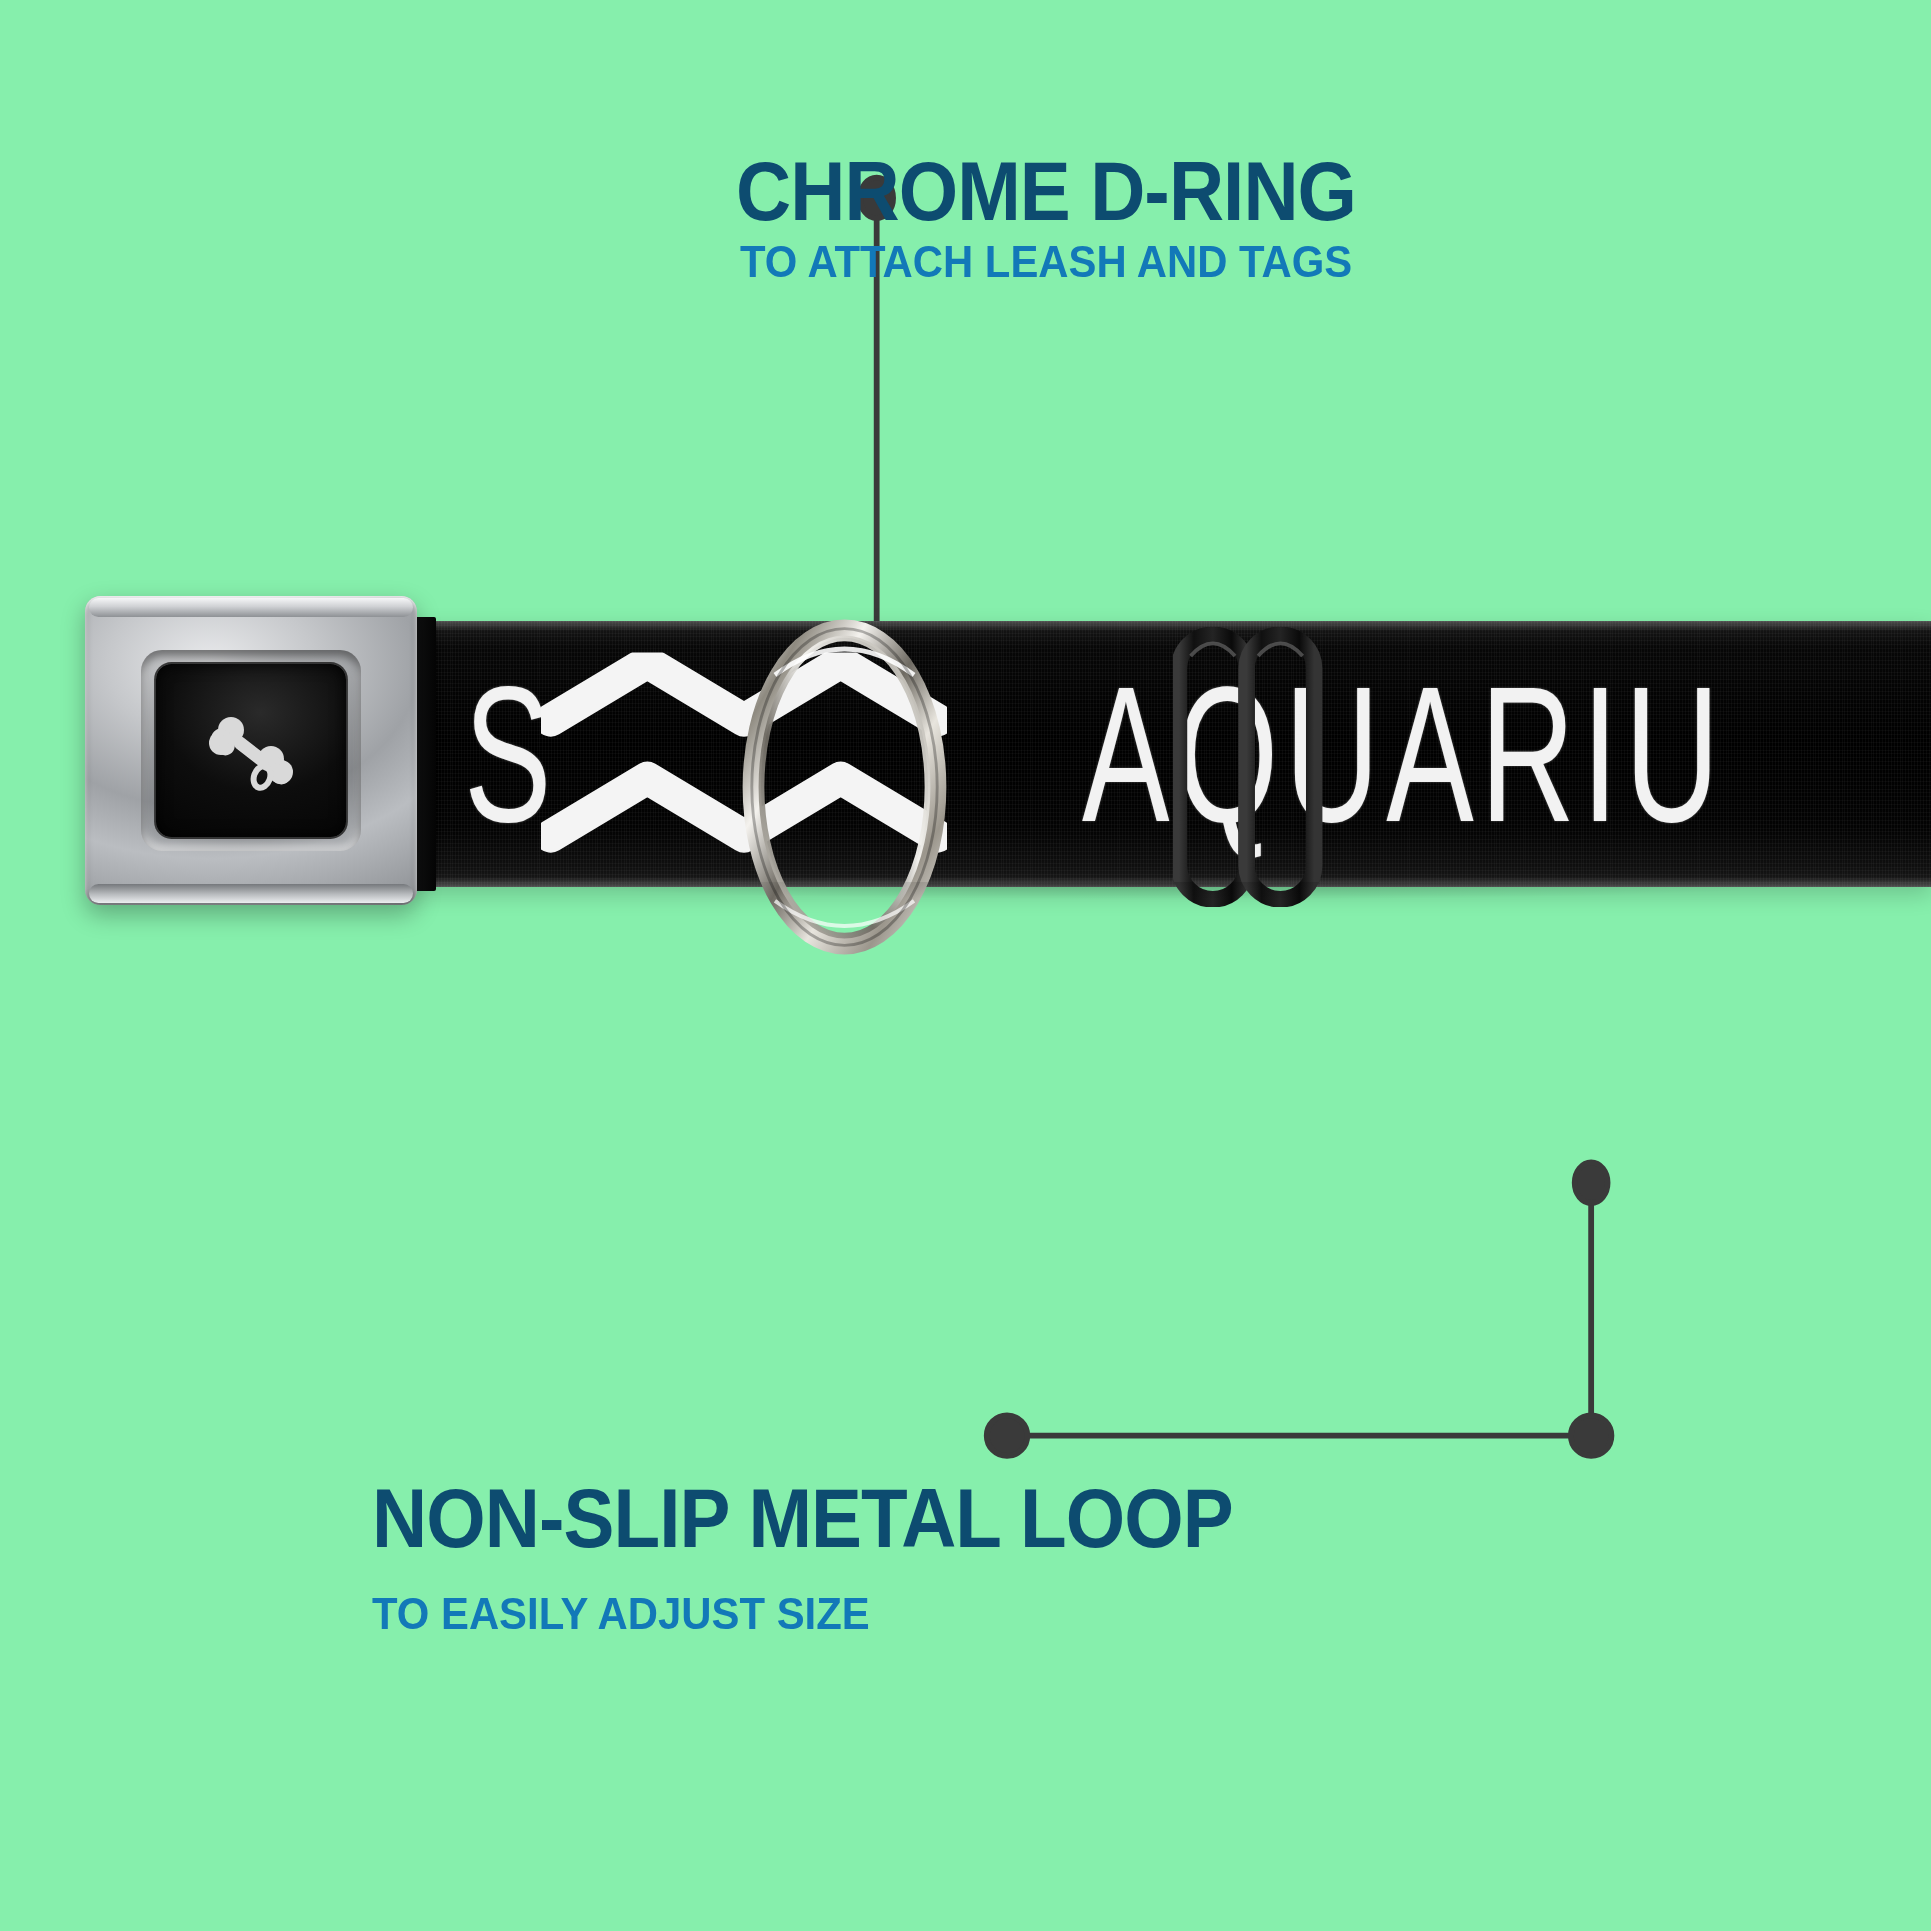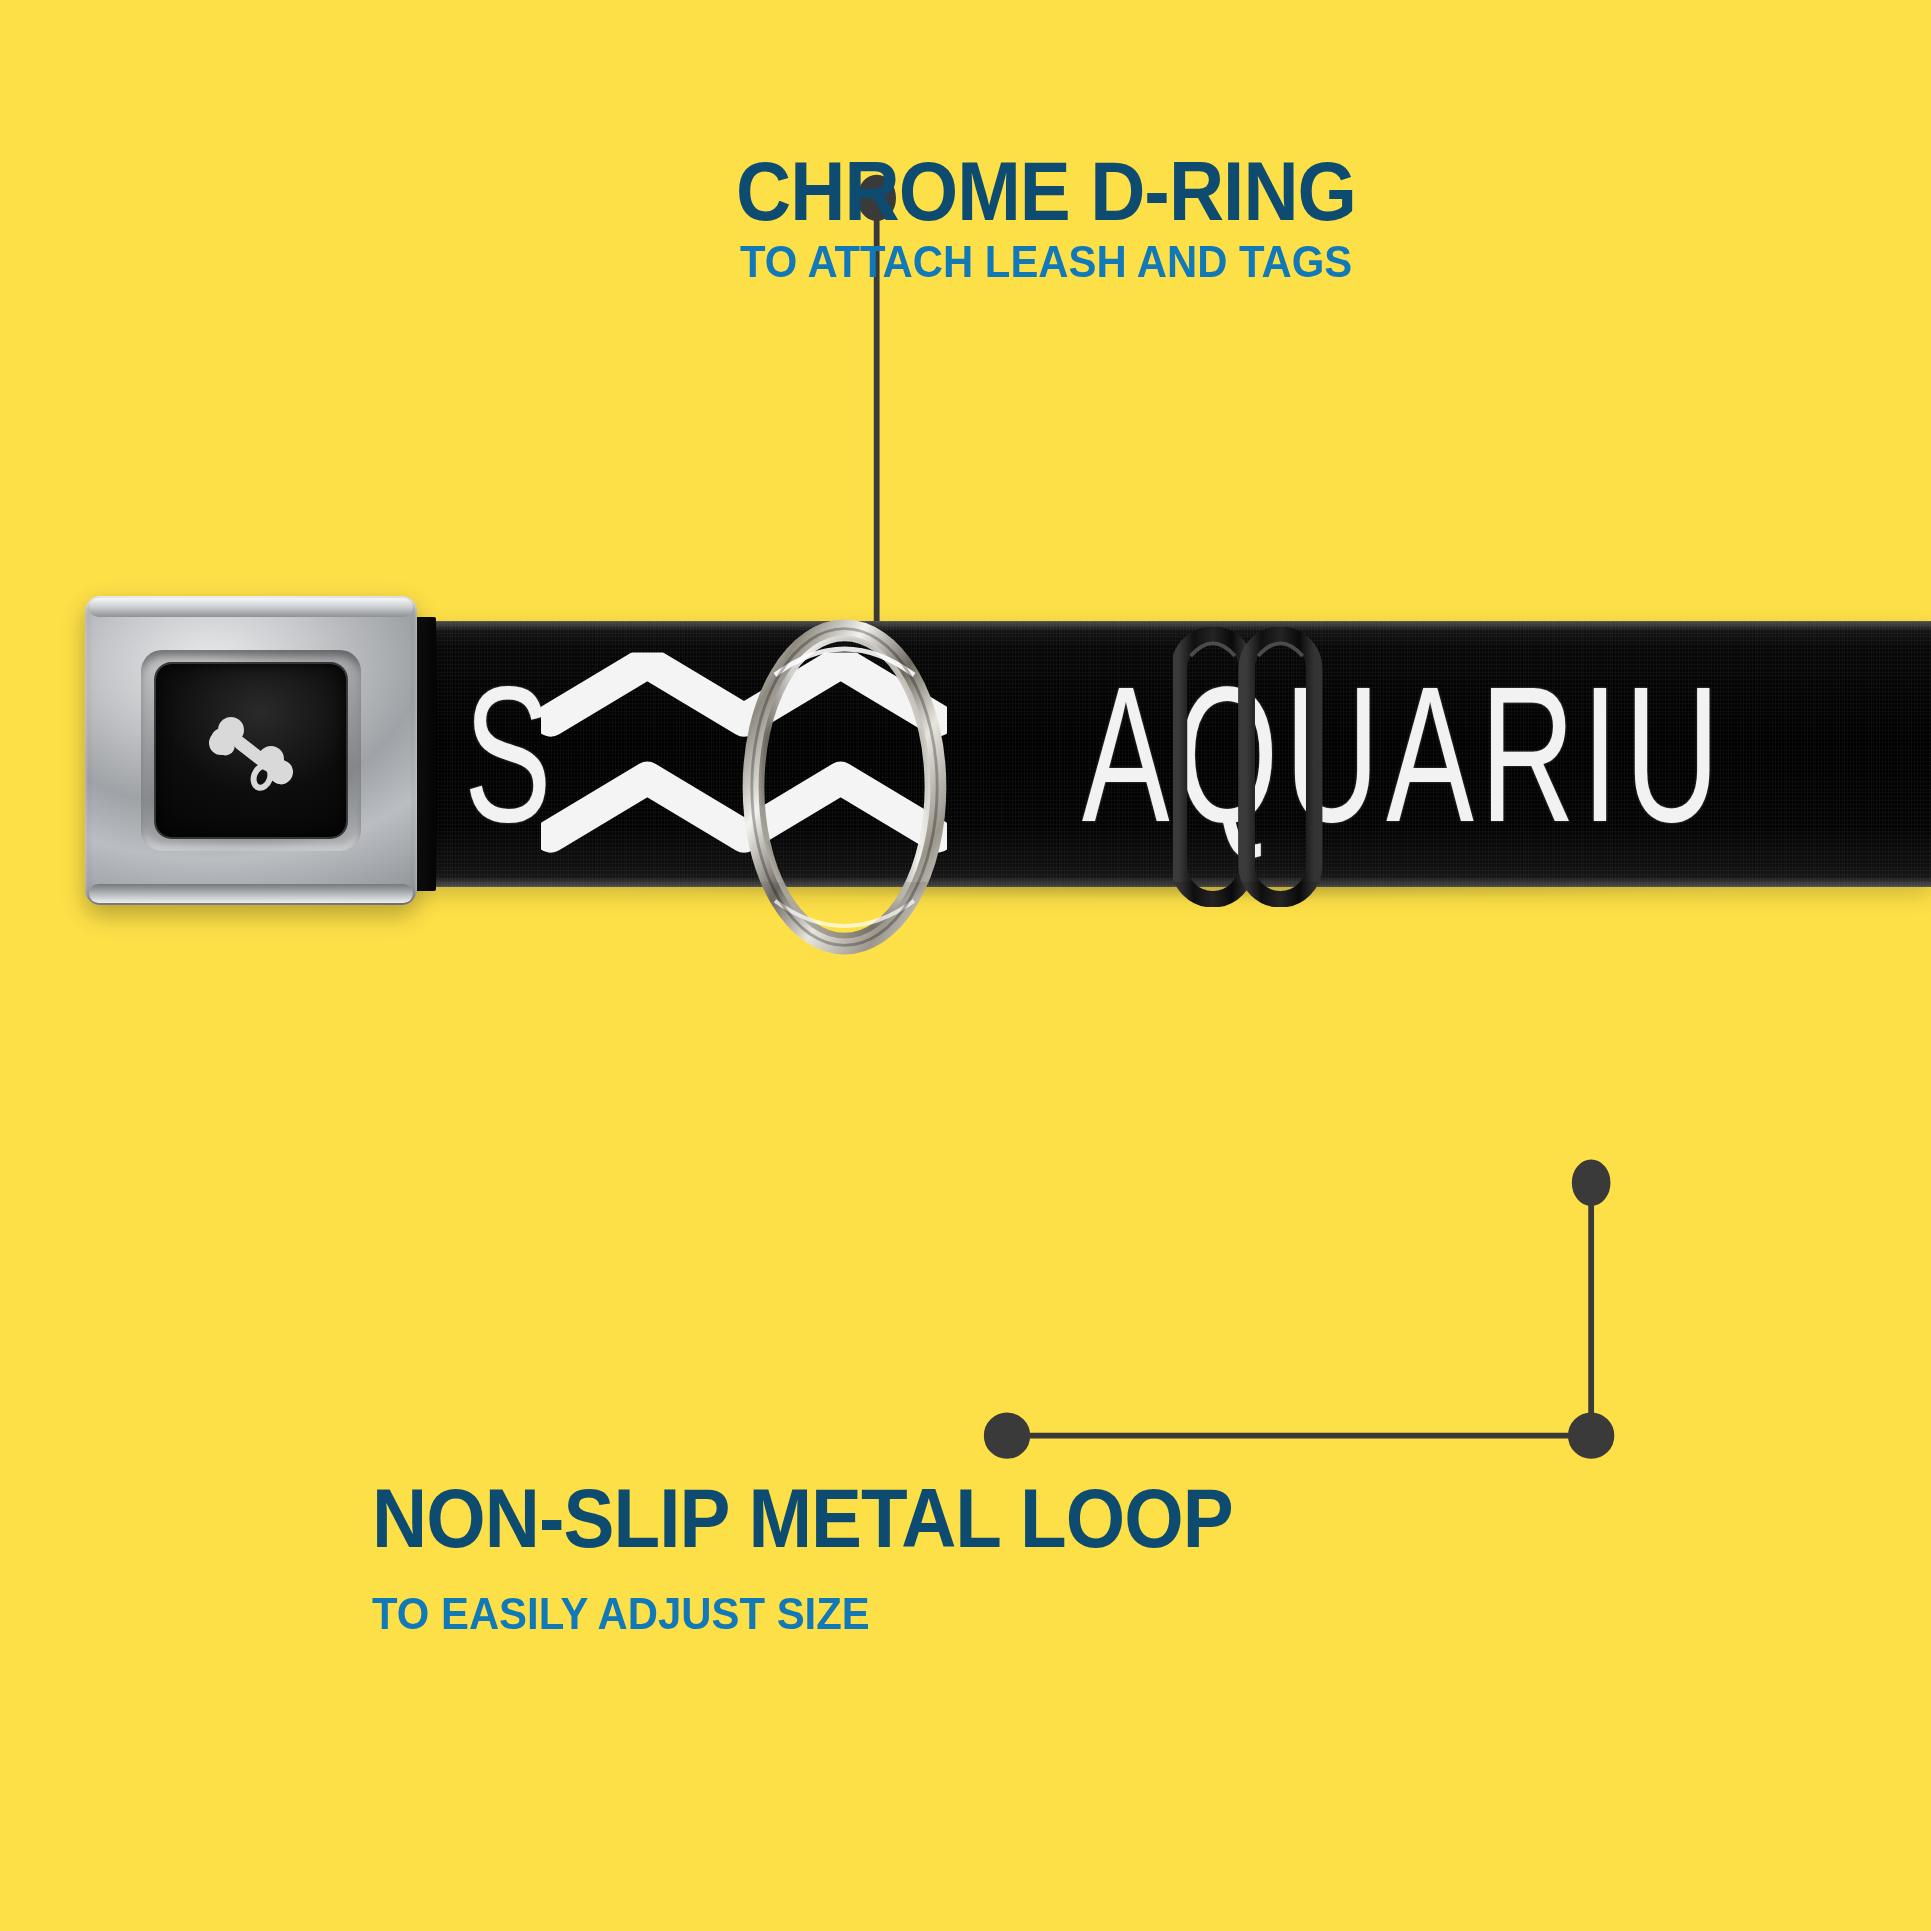--- a/index.html
+++ b/index.html
@@ -12,21 +12,21 @@
     height: 1931px;
     position: relative;
     overflow: hidden;
     font-family: "Liberation Sans", sans-serif;
     -webkit-font-smoothing: antialiased;
   }
 
   .stage {
     position: absolute;
     inset: 0;
-    background: #fde047;
+    background: #86efac;
   }
 
   
   .callout-title {
     position: absolute;
     font-family: "Liberation Sans", sans-serif;
     font-weight: 700;
     letter-spacing: -1px;
     white-space: nowrap;
     line-height: 1;

